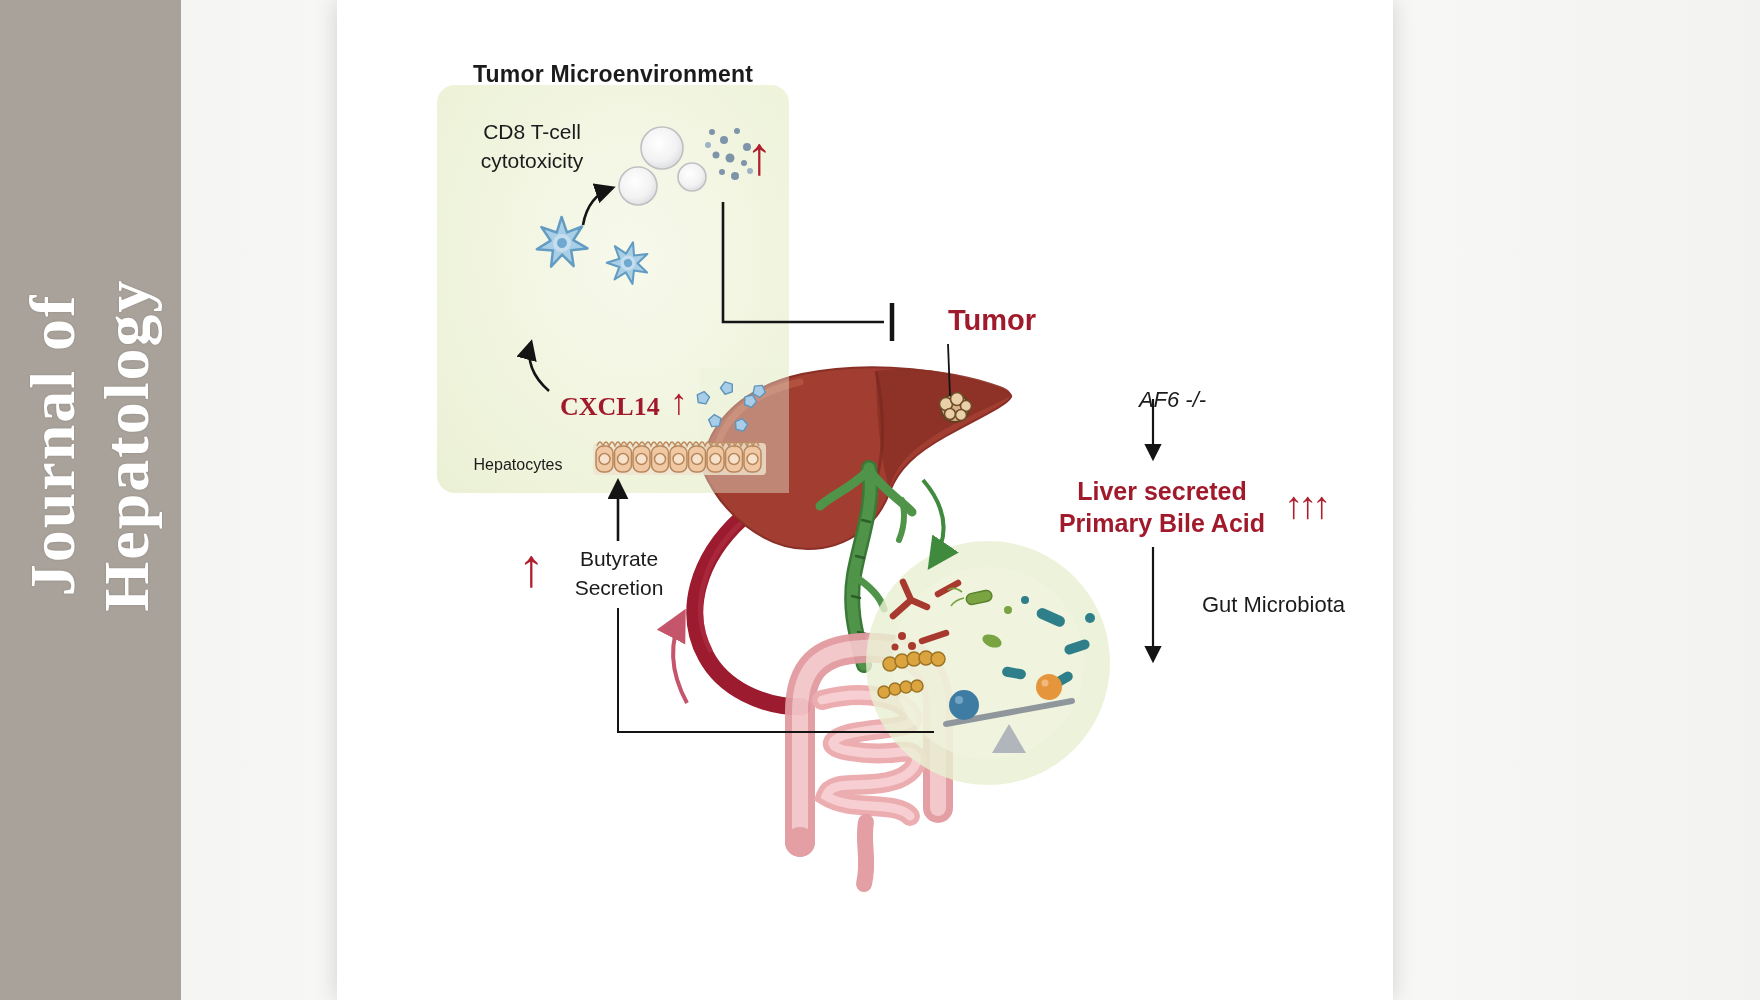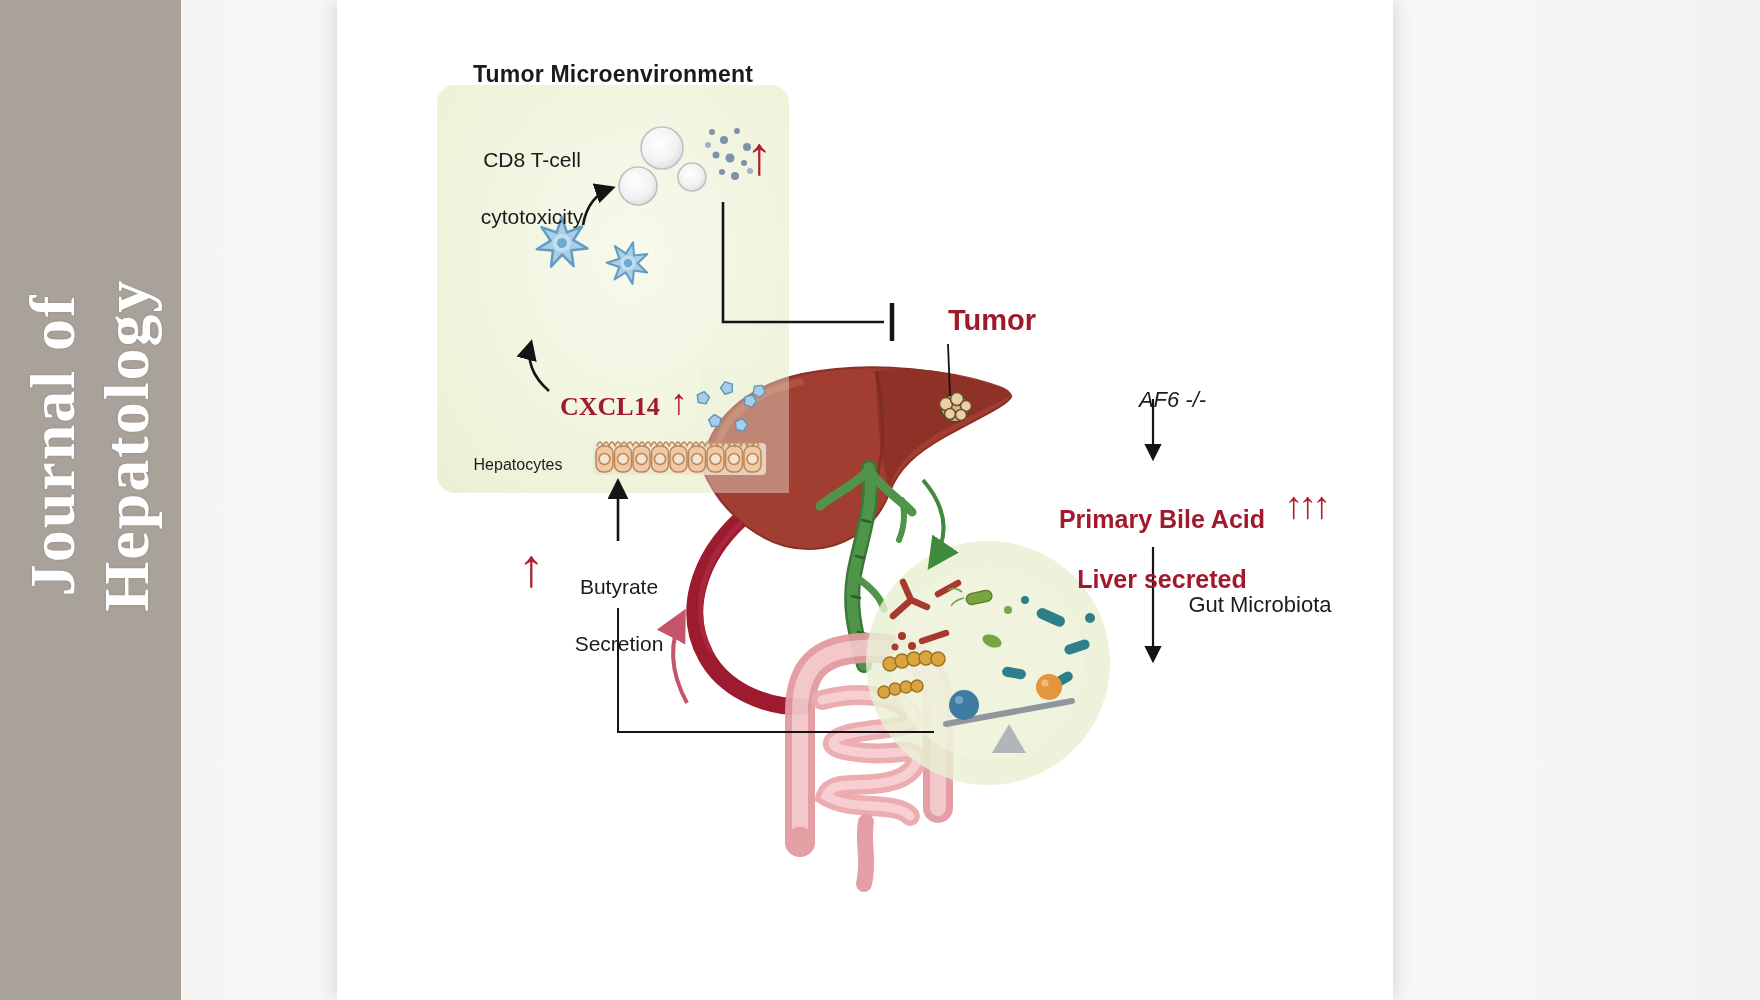--- a/index.html
+++ b/index.html
@@ -19,31 +19,31 @@
   .card { position:absolute; left:337px; top:0; width:1056px; height:1000px; background:#ffffff;
           box-shadow:0 0 22px rgba(0,0,0,.16); }
 
   
   .tme-box { position:absolute; left:437px; top:85px; width:352px; height:408px; border-radius:18px;
       background:radial-gradient(ellipse at 55% 42%, #f7f9ec 0%, #eef3da 75%, #eaf0d4 100%); z-index:1; }
 
   svg.canvas { position:absolute; left:0; top:0; width:1760px; height:1000px; z-index:2; }
 
   .lbl { position:absolute; z-index:3; text-align:center; }
-  .lbl span { display:block;margin-top:28px; }
+  .lbl span { display:block; }
   .t-title { left:437px; top:45px; width:352px; font-size:23px; font-weight:bold; letter-spacing:.2px;margin-top:16px; }
   .t-cd8 { left:448px; top:117px; width:168px; font-size:21px; line-height:29px; }
   .t-dc { left:437px; top:279px; width:222px; font-size:21px; line-height:29px; }
   .t-cxcl { left:560px; top:392px; width:112px; font-size:26px; font-weight:bold; color:#a11a2c; text-align:left;font-family:Liberation Serif, serif; }
   .t-hep { left:448px; top:440px; width:140px; font-size:16px;margin-top:16px; }
   .t-tumor { left:916px; top:304px; width:120px; font-size:29px; font-weight:bold; color:#a11a2c; text-align:right; }
   .t-but { left:553px; top:544px; width:132px; font-size:21px; line-height:29px; }
   .t-af6 { left:1110px; top:387px; width:125px; font-size:22px;font-style:italic; }
   .t-bile { left:1048px; top:475px; width:228px; font-size:25px; font-weight:bold; color:#a11a2c; line-height:32px; }
-  .t-gutm { left:1175px; top:592px; width:170px; font-size:22px; text-align:center; }
+  .t-gutm { left:1175px; top:592px; width:170px; font-size:22px; text-align:right; }
   .t-mm { left:1063px; top:683px; width:200px; font-size:22px; line-height:30px; }
 
   .red-arrow { position:absolute; z-index:3; color:#b01f2e; font-weight:900; line-height:1; }
   .ra-cd8 { left:746px; top:128px; font-size:54px; }
   .ra-cxcl { left:670px; top:384px; font-size:36px; }
   .ra-but { left:518px; top:540px; font-size:54px; }
   .ra-bile { left:1284px; top:486px; font-size:38px; letter-spacing:-5px; }
 </style>
 </head>
 <body>
@@ -270,21 +270,21 @@
 
   <div class="red-arrow ra-but">↑</div>
   <div class="lbl t-but">
     <span>Butyrate</span>
     <span>Secretion</span>
   </div>
 
   <div class="lbl t-af6">AF6 -/-</div>
 
   <div class="lbl t-bile">
+    <span>Liver secreted</span>
     <span>Primary Bile Acid</span>
-    <span>Liver secreted</span>
   </div>
   <div class="red-arrow ra-bile">↑↑↑</div>
 
   <div class="lbl t-gutm">Gut Microbiota</div>
 
 
 </div>
 
 </body></html>

